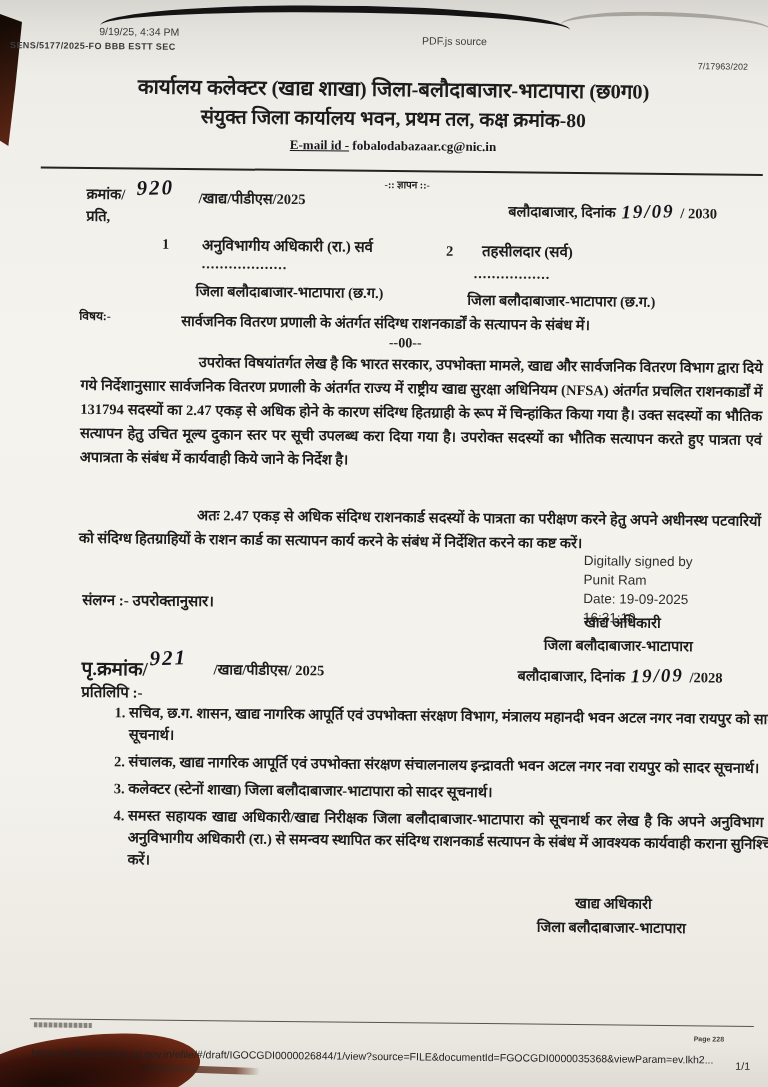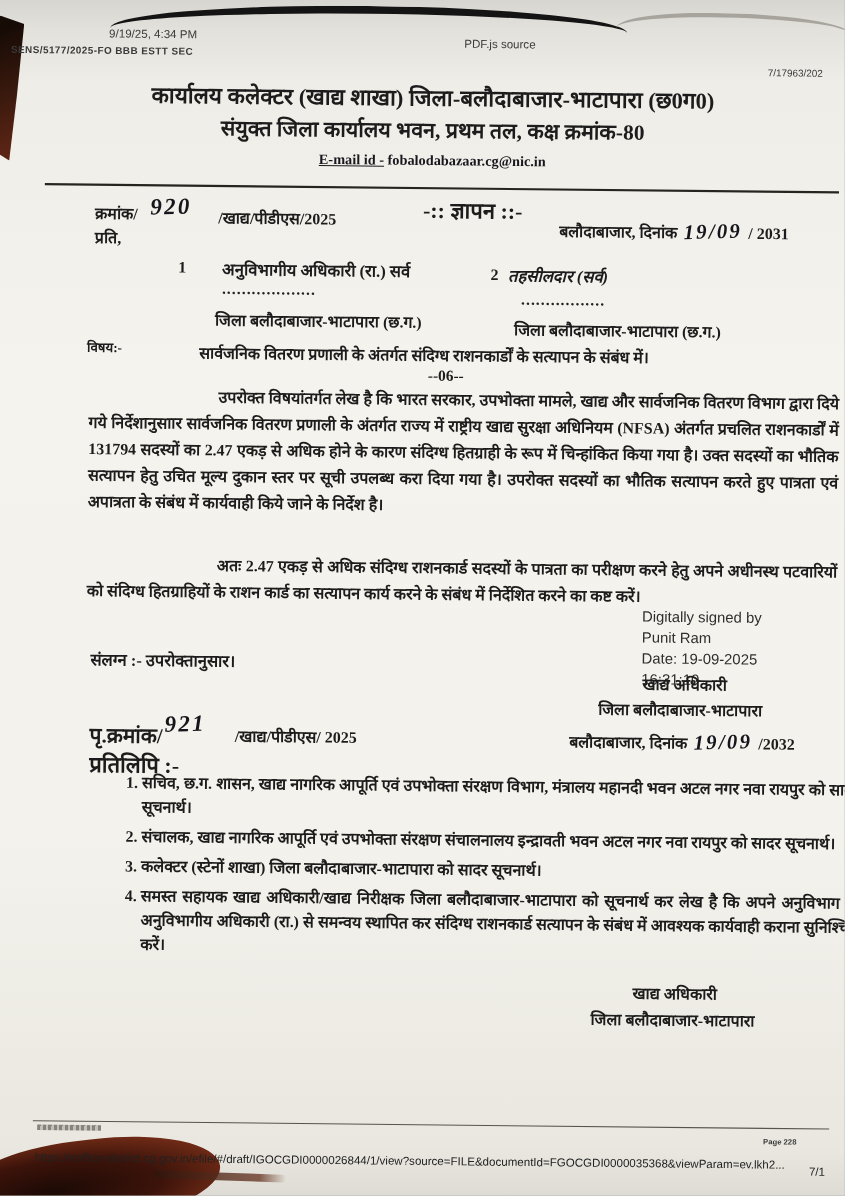--- a/index.html
+++ b/index.html
@@ -57,41 +57,41 @@
     <div class="abs doc center" style="left:50px;top:104px;width:680px;font-size:19.5px;">संयुक्त जिला कार्यालय भवन, प्रथम तल, कक्ष क्रमांक-80</div>
     <div class="abs center" style="left:50px;top:138px;width:680px;font-size:13px;color:#17171d;font-weight:600;">
       <span style="text-decoration:underline;">E-mail id -</span>
       <span>fobalodabazaar.cg@nic.in</span>
     </div>
     <div class="abs rule" style="left:38px;top:170px;width:722px;"></div>
 
     <div class="abs doc" style="left:84px;top:186px;font-size:14.5px;">क्रमांक/</div>
     <div class="abs hand" style="left:134px;top:178px;">920</div>
     <div class="abs doc" style="left:196px;top:189px;font-size:14.5px;">/खाद्य/पीडीएस/2025</div>
-    <div class="abs doc" style="left:382px;top:177px;font-size:20px;">-:: ज्ञापन ::-</div>
+    <div class="abs doc" style="left:382px;top:177px;font-size:10px;">-:: ज्ञापन ::-</div>
     <div class="abs doc" style="left:506px;top:198px;font-size:14.5px;">
       <span>बलौदाबाजार, दिनांक</span>
       <span class="hand" style="font-size:19px;margin:0 2px;">19/09</span>
-      <span>/ 2031</span>
+      <span>/ 2030</span>
     </div>
     <div class="abs doc" style="left:84px;top:208px;font-size:14.5px;">प्रति,</div>
 
     <div class="abs doc" style="left:160px;top:238px;font-size:14.5px;">1</div>
     <div class="abs doc" style="left:200px;top:236px;font-size:15px;">अनुविभागीय अधिकारी (रा.) सर्व</div>
     <div class="abs dots" style="left:200px;top:258px;font-size:14px;">...................</div>
     <div class="abs doc" style="left:194px;top:282px;font-size:14.5px;">जिला बलौदाबाजार-भाटापारा (छ.ग.)</div>
 
     <div class="abs doc" style="left:444px;top:242px;font-size:14.5px;">2</div>
-    <div class="abs doc" style="left:460px;top:239px;font-size:15px;font-style:italic;">तहसीलदार (सर्व)</div>
+    <div class="abs doc" style="left:480px;top:239px;font-size:15px;">तहसीलदार (सर्व)</div>
     <div class="abs dots" style="left:472px;top:265px;font-size:14px;">.................</div>
     <div class="abs doc" style="left:466px;top:288px;font-size:14.5px;">जिला बलौदाबाजार-भाटापारा (छ.ग.)</div>
 
     <div class="abs doc" style="left:78px;top:310px;font-size:12px;">विषय:-</div>
     <div class="abs doc" style="left:180px;top:312px;width:575px;font-size:14.5px;">सार्वजनिक वितरण प्रणाली के अंतर्गत संदिग्ध राशनकार्डों के सत्यापन के संबंध में।</div>
-    <div class="abs doc" style="left:388px;top:335px;font-size:14px;">--06--</div>
+    <div class="abs doc" style="left:388px;top:335px;font-size:14px;">--00--</div>
 
     <div class="abs doc just" style="left:80px;top:352px;width:682px;text-indent:118px;">उपरोक्त विषयांतर्गत लेख है कि भारत सरकार, उपभोक्ता मामले, खाद्य और सार्वजनिक वितरण विभाग द्वारा दिये गये निर्देशानुसाार सार्वजनिक वितरण प्रणाली के अंतर्गत राज्य में राष्ट्रीय खाद्य सुरक्षा अधिनियम (NFSA) अंतर्गत प्रचलित राशनकार्डों में 131794 सदस्यों का 2.47 एकड़ से अधिक होने के कारण संदिग्ध हितग्राही के रूप में चिन्हांकित किया गया है। उक्त सदस्यों का भौतिक सत्यापन हेतु उचित मूल्य दुकान स्तर पर सूची उपलब्ध करा दिया गया है। उपरोक्त सदस्यों का भौतिक सत्यापन करते हुए पात्रता एवं अपात्रता के संबंध में कार्यवाही किये जाने के निर्देश है।</div>
     <div class="abs doc just" style="left:80px;top:505px;width:682px;text-indent:118px;">अतः 2.47 एकड़ से अधिक संदिग्ध राशनकार्ड सदस्यों के पात्रता का परीक्षण करने हेतु अपने अधीनस्थ पटवारियों को संदिग्ध हितग्राहियों के राशन कार्ड का सत्यापन कार्य करने के संबंध में निर्देशित करने का कष्ट करें।</div>
 
     <div class="abs digsig" style="left:585px;top:549px;width:170px;">
       <div>Digitally signed by</div>
       <div>Punit Ram</div>
       <div>Date: 19-09-2025</div>
       <div>16:31:10</div>
     </div>
@@ -100,34 +100,34 @@
 
     <div class="abs doc" style="left:586px;top:609px;font-size:14.5px;">खाद्य अधिकारी</div>
     <div class="abs doc" style="left:546px;top:632px;font-size:14.5px;">जिला बलौदाबाजार-भाटापारा</div>
 
     <div class="abs doc" style="left:84px;top:658px;font-size:19px;">पृ.क्रमांक/</div>
     <div class="abs hand" style="left:152px;top:648px;">921</div>
     <div class="abs doc" style="left:216px;top:660px;font-size:14.5px;">/खाद्य/पीडीएस/ 2025</div>
     <div class="abs doc" style="left:520px;top:662px;font-size:14.5px;">
       <span>बलौदाबाजार, दिनांक</span>
       <span class="hand" style="font-size:19px;margin:0 2px;">19/09</span>
-      <span>/2032</span>
+      <span>/2028</span>
     </div>
-    <div class="abs doc" style="left:84px;top:684px;font-size:20px;font-family:Liberation Serif, serif;">प्रतिलिपि  :-</div>
+    <div class="abs doc" style="left:84px;top:684px;font-size:15px;font-family:Liberation Serif, serif;">प्रतिलिपि  :-</div>
 
     <ol class="copies abs doc" style="left:108px;top:704px;width:652px;">
       <li>सचिव, छ.ग. शासन, खाद्य नागरिक आपूर्ति एवं उपभोक्ता संरक्षण विभाग, मंत्रालय महानदी भवन अटल नगर नवा रायपुर को सादर सूचनार्थ।</li>
       <li>संचालक, खाद्य नागरिक आपूर्ति एवं उपभोक्ता संरक्षण संचालनालय इन्द्रावती भवन अटल नगर नवा रायपुर को सादर सूचनार्थ।</li>
       <li>कलेक्टर (स्टेनों शाखा) जिला बलौदाबाजार-भाटापारा को सादर सूचनार्थ।</li>
       <li>समस्त सहायक खाद्य अधिकारी/खाद्य निरीक्षक जिला बलौदाबाजार-भाटापारा को सूचनार्थ कर लेख है कि अपने अनुविभाग के अनुविभागीय अधिकारी (रा.) से समन्वय स्थापित कर संदिग्ध राशनकार्ड सत्यापन के संबंध में आवश्यक कार्यवाही कराना सुनिश्चित करें।</li>
     </ol>
 
     <div class="abs doc" style="left:580px;top:890px;font-size:14.5px;">खाद्य अधिकारी</div>
     <div class="abs doc" style="left:542px;top:914px;font-size:14.5px;">जिला बलौदाबाजार-भाटापारा</div>
 
     <div class="abs hair" style="left:36px;top:1022px;width:724px;"></div>
     <div class="abs smudge" style="left:40px;top:1026px;"></div>
     <div class="abs chrome" style="left:700px;top:1032px;font-size:7px;font-weight:700;">Page 228</div>
 
     <div class="abs chrome" style="left:38px;top:1050px;width:688px;font-size:10.5px;color:#222;white-space:nowrap;overflow:hidden;">https://eoffice-district.cg.gov.in/efile/#/draft/IGOCGDI0000026844/1/view?source=FILE&amp;documentId=FGOCGDI0000035368&amp;viewParam=ev.lkh2...</div>
-    <div class="abs chrome" style="left:742px;top:1056px;font-size:10.5px;color:#222;">7/1</div>
+    <div class="abs chrome" style="left:742px;top:1056px;font-size:10.5px;color:#222;">1/1</div>
   </div>
 </div>
 
 </body></html>

